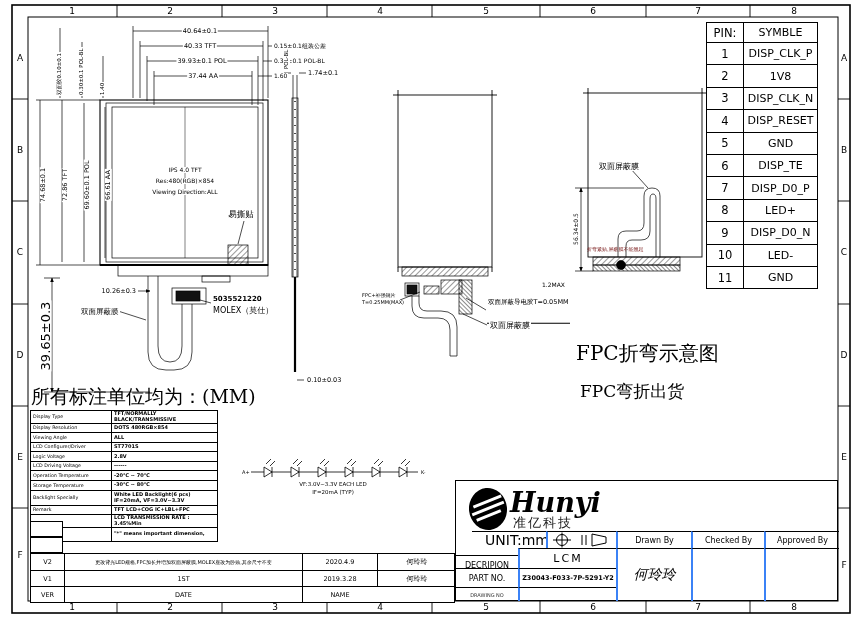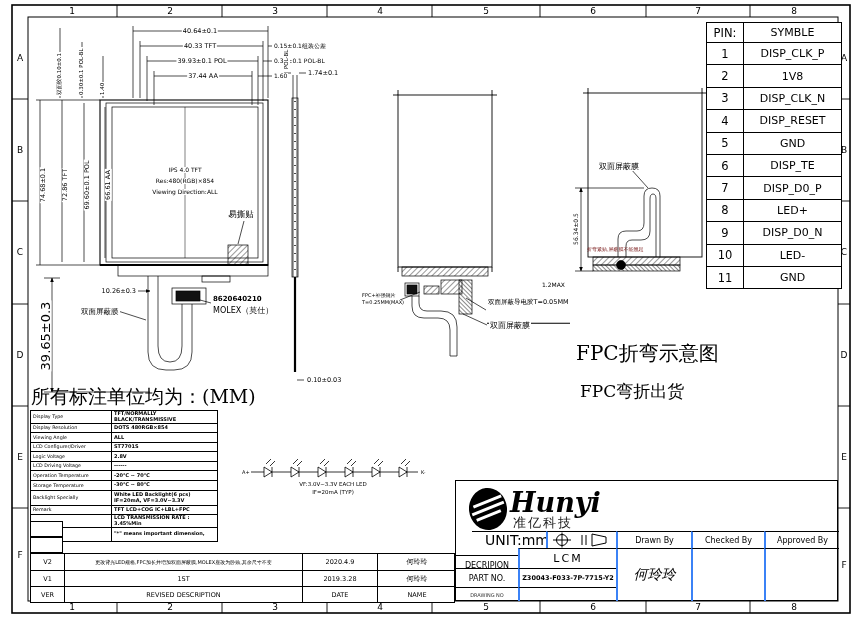--- a/index.html
+++ b/index.html
@@ -13,21 +13,21 @@
 .rgt{transform:translate(-100%,-50%)}
 .rot{transform:rotate(-90deg);transform-origin:0 0}
 .rotc{transform:rotate(-90deg) translate(-50%,-50%);transform-origin:0 0}
 .serif{font-family:"DejaVu Serif","Liberation Serif",serif}
 .b{font-weight:bold}
 .red{color:#7a1a1a}
 .und{border-bottom:.7px solid #000;padding-bottom:17px}
 
 .coord{position:absolute;font-size:9px;background:transparent}
 
-.pintable{position:absolute;left:706px;top:22px;width:136px;border:1.6px solid #000;background:#fff}
+.pintable{position:absolute;left:706px;top:22px;width:112px;border:1.6px solid #000;background:#fff}
 .pinrow{display:grid;grid-template-columns:37px 1fr;height:22.4px;border-top:1px solid #000}
 .pinrow.h{height:19px;border-top:0}
 .pinrow>div{display:flex;align-items:center;justify-content:center;font-size:11px}
 .pinrow>.pl{border-right:1px solid #000;font-size:11.5px}
 
 .spectable{position:absolute;left:30px;top:410px;width:188px;border:1.1px solid #000;background:#fff}
 .specrow{display:grid;grid-template-columns:80px 1fr;min-height:9.6px;border-top:.8px solid #000}
 .specrow:first-child{border-top:0}
 .specrow>div{display:flex;align-items:center;font-size:4.8px;padding:0 2px;line-height:1.15}
 .specrow>.v{border-left:.8px solid #000;font-weight:bold;font-size:5px;white-space:pre-line}
@@ -276,21 +276,21 @@
   <div class="lbl rotc" style="left:65px;top:185px;font-size:6.5px">72.86  TFT</div>
   <div class="lbl rotc" style="left:87px;top:185px;font-size:6.5px">69.60±0.1  POL</div>
   <div class="lbl rotc" style="left:108px;top:185px;font-size:6.5px">66.61  AA</div>
   <div class="lbl rot" style="left:57px;top:96px;font-size:5.5px">双面胶0.10±0.1</div>
   <div class="lbl rot" style="left:79px;top:96px;font-size:5.5px">0.30±0.1 POL-BL</div>
   <div class="lbl rot" style="left:100px;top:96px;font-size:5.5px">1.40</div>
   <div class="lbl ctr" style="left:185px;top:170px">IPS 4.0 TFT</div>
   <div class="lbl ctr" style="left:185px;top:181px">Res:480(RGB)×854</div>
   <div class="lbl ctr" style="left:185px;top:192px">Viewing Direction:ALL</div>
   <div class="lbl ctr serif" style="left:241px;top:214px;font-size:8.5px">易撕贴</div>
-  <div class="lbl vctr b" style="left:212px;top:299px;font-size:7px">8620640210</div>
+  <div class="lbl vctr b" style="left:212px;top:299px;font-size:7px">5035521220</div>
   <div class="lbl vctr" style="left:212px;top:311px;font-size:8px">MOLEX（莫仕）</div>
   <div class="lbl rgt" style="left:137px;top:291px;font-size:6.5px">10.26±0.3</div>
   <div class="lbl vctr serif" style="left:80px;top:312px;font-size:7.5px">双面屏蔽膜</div>
   <div class="lbl rotc" style="left:45px;top:336px;font-size:13px">39.65±0.3</div>
 </div>
 
 <div>
   <div class="lbl rot" style="left:284px;top:70px;font-size:5.5px">POL-BL</div>
   <div class="lbl vctr" style="left:307px;top:73px;font-size:6.5px">1.74±0.1</div>
   <div class="lbl vctr" style="left:306px;top:380px;font-size:6.5px">0.10±0.03</div>
@@ -434,21 +434,20 @@
     <div style="font-size:7px">何玲玲</div>
   </div>
   <div class="revrow">
     <div>V1</div>
     <div>1ST</div>
     <div>2019.3.28</div>
     <div style="font-size:7px">何玲玲</div>
   </div>
   <div class="revrow">
     <div>VER</div>
-    <div>REVISED DESCRIPTION</div>
     <div>DATE</div>
     <div>NAME</div>
   </div>
 </div>
 
 <div class="tblock">
   <div>
     <div class="logoe">
       <i style="left:4px;top:12px;width:30px"></i>
       <i style="left:2px;top:19px;width:34px"></i>
@@ -471,20 +470,20 @@
       </g>
     </svg>
   </div>
   <div class="tcell" style="left:160px;top:50px;width:75px;height:17px;font-size:8px">Drawn By</div>
   <div class="tcell" style="left:235px;top:50px;width:73px;height:17px;font-size:8px">Checked By</div>
   <div class="tcell" style="left:308px;top:50px;width:75px;height:17px;font-size:8px">Approved By</div>
 
   <div class="tcell" style="left:0;top:74px;width:62px;height:20px;border-left:0;font-size:8px">DECRIPION</div>
   <div class="tcell" style="left:62px;top:67px;width:98px;height:20px;font-size:11px;letter-spacing:2px">LCM</div>
   <div class="tcell" style="left:0;top:87px;width:62px;height:19px;border-left:0;font-size:8px">PART NO.</div>
-  <div class="tcell b" style="left:62px;top:87px;width:98px;height:19px;font-size:6.5px">Z30043-F033-7P-7715-Y2</div>
+  <div class="tcell b" style="left:62px;top:87px;width:98px;height:19px;font-size:6.5px">Z30043-F033-7P-5291-Y2</div>
   <div class="tcell" style="left:0;top:106px;width:62px;height:14px;border-left:0;font-size:5px;color:#333">DRAWING NO</div>
   <div class="tcell" style="left:62px;top:106px;width:98px;height:14px"></div>
 
   <div class="tcell serif" style="left:160px;top:67px;width:75px;height:53px;font-size:14px;font-style:italic;transform:none">何玲玲</div>
   <div class="tcell" style="left:235px;top:67px;width:73px;height:53px"></div>
   <div class="tcell" style="left:308px;top:67px;width:75px;height:53px"></div>
 </div>
 
 </body></html>

